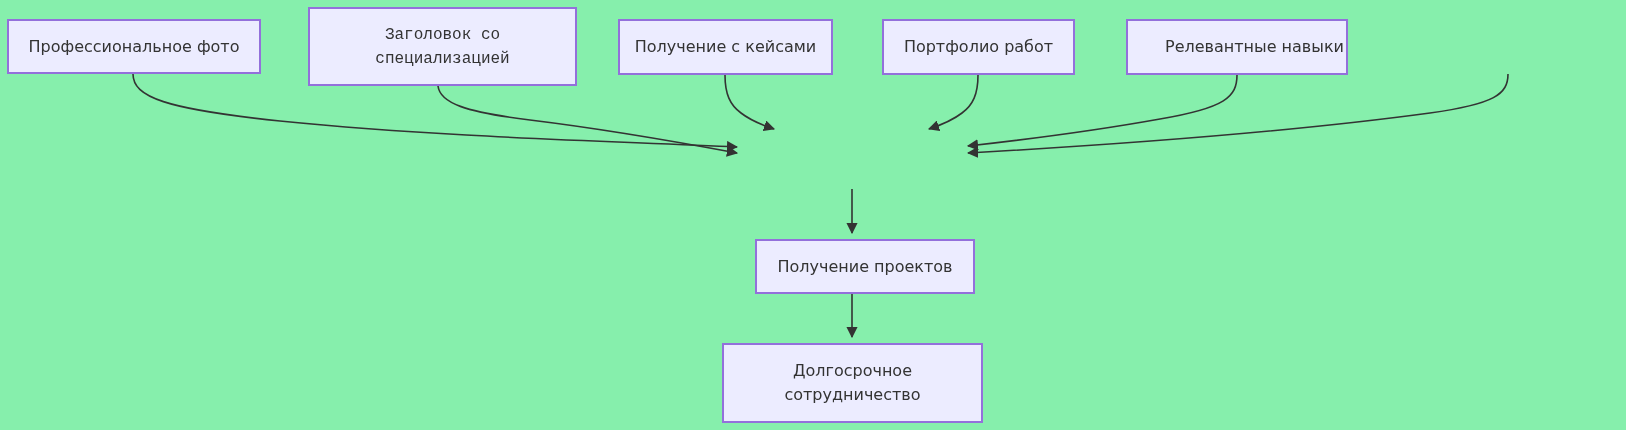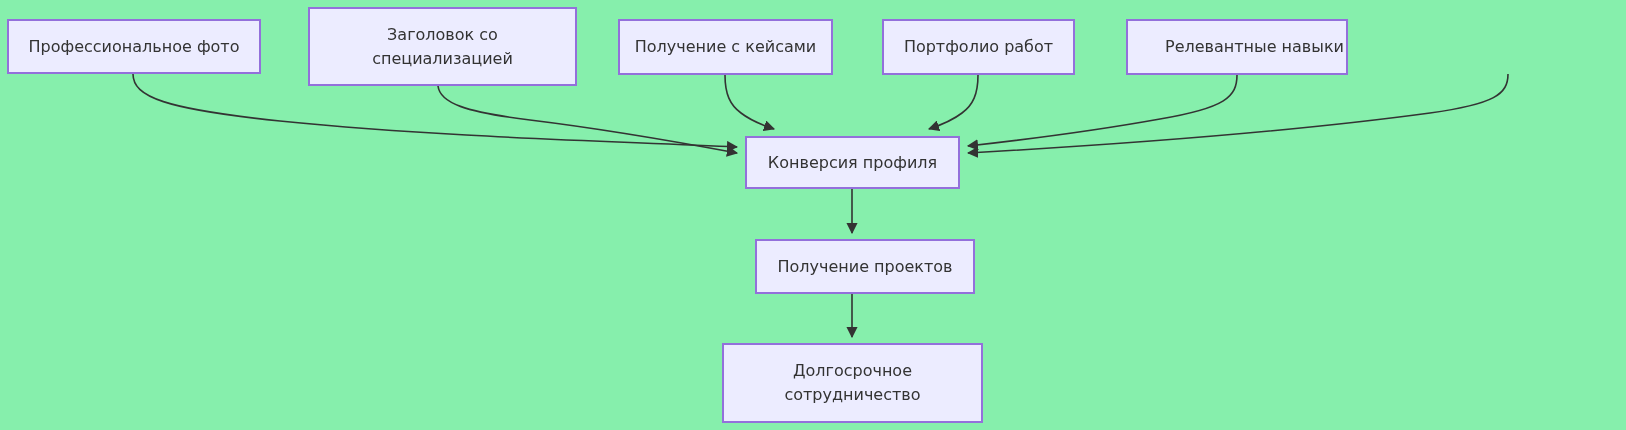--- a/index.html
+++ b/index.html
@@ -40,21 +40,21 @@
     display: flex;
     align-items: center;
     justify-content: center;
     text-align: center;
   }
   .node .label {
     display: inline-block;
   }
   .node-photo        { left: 7px;    top: 19px;  width: 254px; height: 55px; }
   .node-headline     { left: 308px;  top: 7px;   width: 269px; height: 79px; }
-  .node-headline .label { max-width: 165px; }
+  .node-headline .label { max-width: 165px; font-family: Liberation Mono, monospace; }
   .node-cases        { left: 618px;  top: 19px;  width: 215px; height: 56px; }
   .node-portfolio    { left: 882px;  top: 19px;  width: 193px; height: 56px; }
   .node-skills       { left: 1126px; top: 19px;  width: 222px; height: 56px; padding-left: 35px; }
   .node-certificates { left: 1397px; top: 19px;  width: 221px; height: 55px; }
   .node-conversion   { left: 745px;  top: 136px; width: 215px; height: 53px; }
   .node-projects     { left: 743px;  top: 239px; width: 220px; height: 55px; margin-left: 12px; }
   .node-longterm     { left: 722px;  top: 343px; width: 261px; height: 80px; }
   .node-longterm .label { max-width: 175px; }
 </style>
 </head>
@@ -92,23 +92,20 @@
 
   <div class="node node-portfolio">
     <span class="label">Портфолио работ</span>
   </div>
 
   <div class="node node-skills">
     <span class="label">Релевантные навыки</span>
   </div>
 
 
-  <div class="node node-conversion">
-    <span class="label">Конверсия профиля</span>
-  </div>
 
   <div class="node node-projects">
     <span class="label">Получение проектов</span>
   </div>
 
   <div class="node node-longterm">
     <span class="label">Долгосрочное сотрудничество</span>
   </div>
 
 </div>

